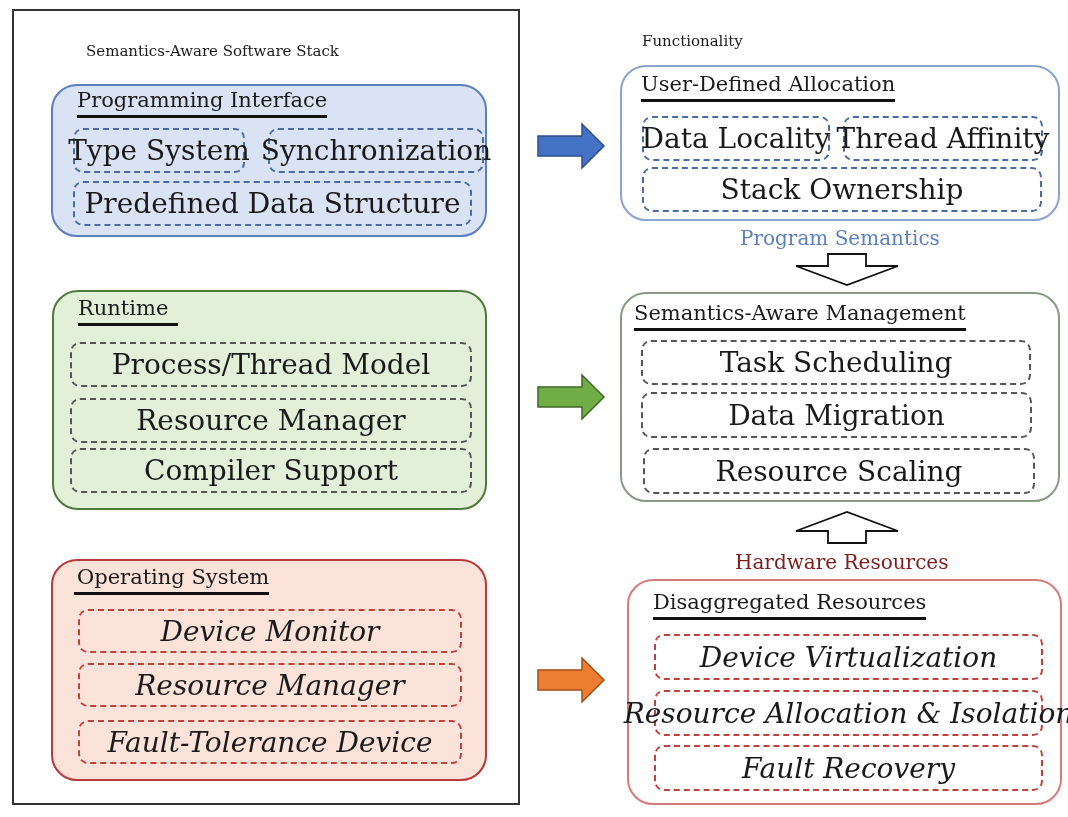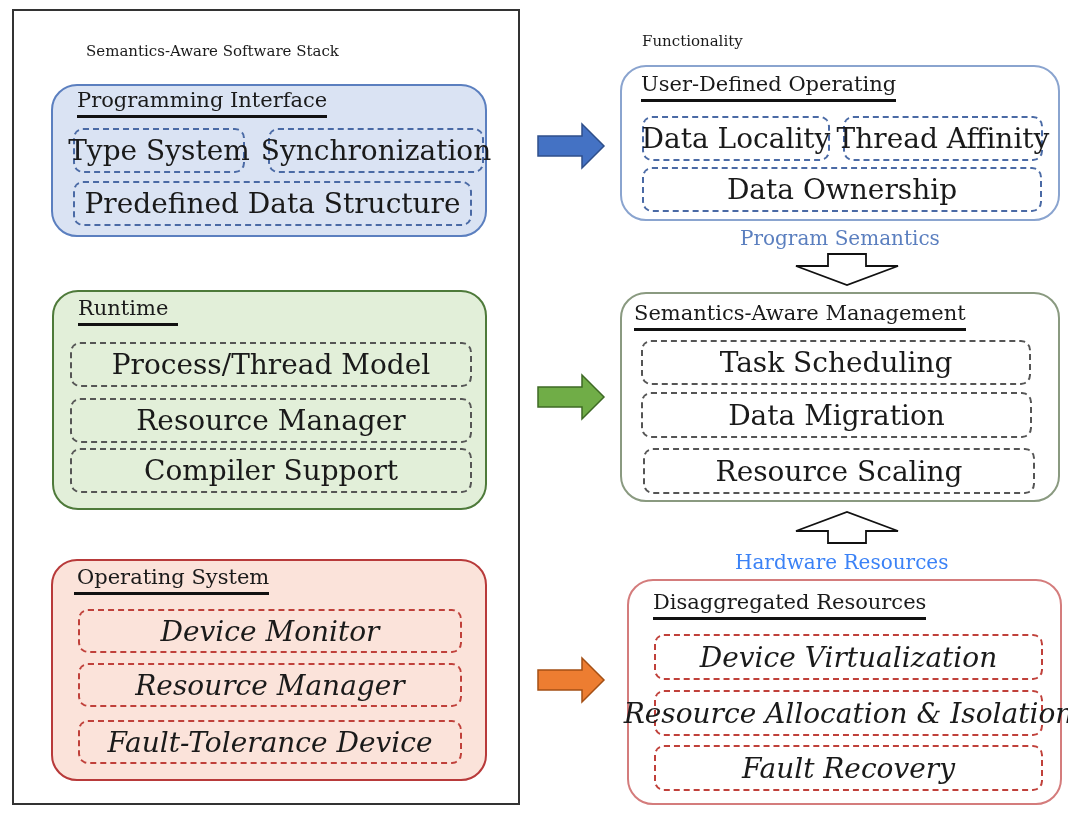--- a/index.html
+++ b/index.html
@@ -53,40 +53,40 @@
 <svg class="abs" style="left:536px; top:373px;" width="72" height="48">
   <polygon points="2,14 46,14 46,2 68,24 46,46 46,34 2,34" fill="#70ad47" stroke="#3e6a25" stroke-width="1.5"></polygon>
 </svg>
 <svg class="abs" style="left:536px; top:656px;" width="72" height="48">
   <polygon points="2,14 46,14 46,2 68,24 46,46 46,34 2,34" fill="#ed7d31" stroke="#a44f14" stroke-width="1.5"></polygon>
 </svg>
 
 <div class="abs title" style="left:642px; top:32px;">Functionality</div>
 
 <div class="abs group f-blue" style="left:620px; top:65px; width:440px; height:156px;"></div>
-<div class="abs heading" style="left:641px; top:72px;">User-Defined Operating</div>
+<div class="abs heading" style="left:641px; top:72px;">User-Defined Allocation</div>
 <div class="abs box d-blue" style="left:642px; top:116px; width:188px; height:45px;">Data Locality</div>
 <div class="abs box d-blue" style="left:843px; top:116px; width:200px; height:45px;">Thread Affinity</div>
-<div class="abs box d-blue" style="left:642px; top:167px; width:400px; height:45px;">Data Ownership</div>
+<div class="abs box d-blue" style="left:642px; top:167px; width:400px; height:45px;">Stack Ownership</div>
 
 <div class="abs caption" style="left:740px; top:226px; color:#5b7fbf;">Program Semantics</div>
 
 <svg class="abs" style="left:795px; top:252px;" width="110" height="36">
   <polygon points="33,2 71,2 71,14 103,14 52,33 1,14 33,14" fill="#fff" stroke="#111" stroke-width="1.8"></polygon>
 </svg>
 
 <div class="abs group f-green" style="left:620px; top:292px; width:440px; height:210px;"></div>
 <div class="abs heading" style="left:634px; top:301px;">Semantics-Aware Management</div>
 <div class="abs box d-green" style="left:641px; top:340px; width:390px; height:45px;">Task Scheduling</div>
 <div class="abs box d-green" style="left:641px; top:392px; width:391px; height:46px;">Data Migration</div>
 <div class="abs box d-green" style="left:643px; top:448px; width:392px; height:46px;">Resource Scaling</div>
 
 <svg class="abs" style="left:795px; top:509px;" width="110" height="36">
   <polygon points="33,34 71,34 71,22 103,22 52,3 1,22 33,22" fill="#fff" stroke="#111" stroke-width="1.8"></polygon>
 </svg>
 
-<div class="abs caption" style="left:735px; top:550px; color:#3b82f6;">Hardware Resources</div>
+<div class="abs caption" style="left:735px; top:550px; color:#7f1d1d;">Hardware Resources</div>
 
 <div class="abs group f-red" style="left:627px; top:579px; width:435px; height:226px;"></div>
 <div class="abs heading" style="left:653px; top:590px;">Disaggregated Resources</div>
 <div class="abs box d-red" style="left:654px; top:634px; width:389px; height:46px;">Device Virtualization</div>
 <div class="abs box d-red" style="left:654px; top:690px; width:389px; height:46px;">Resource Allocation &amp; Isolation</div>
 <div class="abs box d-red" style="left:654px; top:745px; width:389px; height:46px;">Fault Recovery</div>
 
 </body></html>

